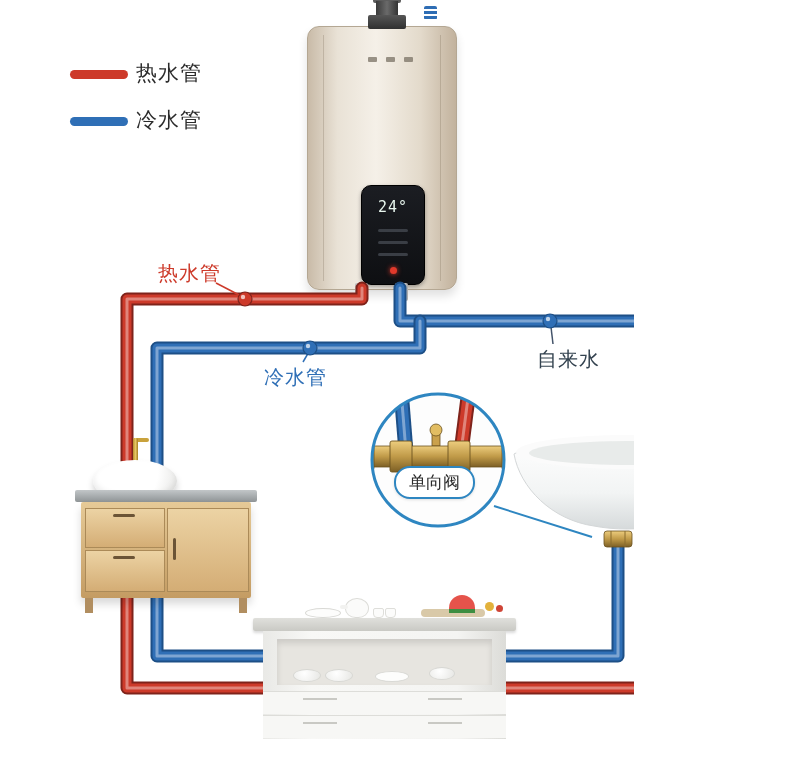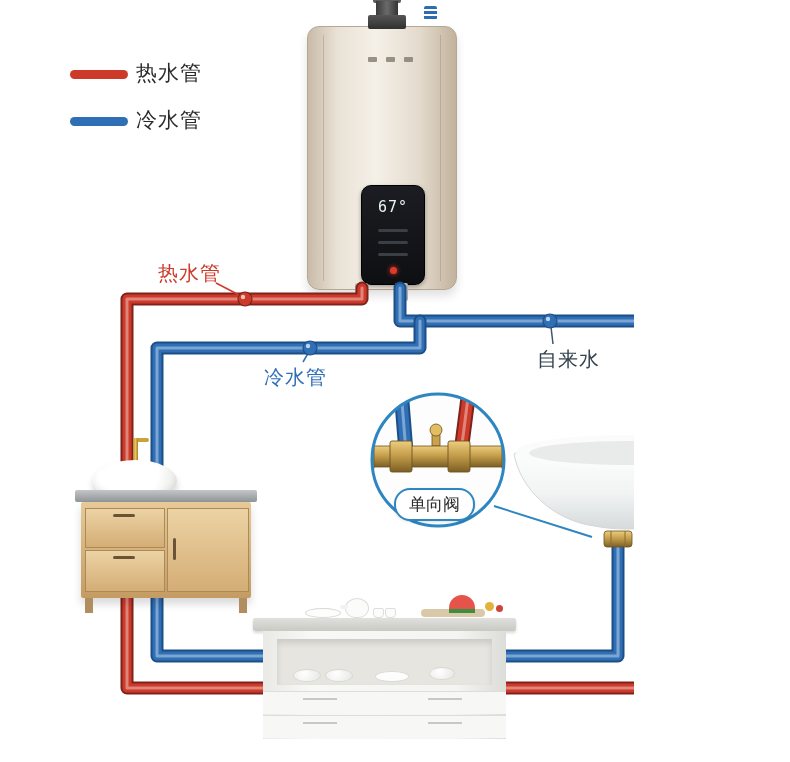--- a/index.html
+++ b/index.html
@@ -73,21 +73,21 @@
   .cup{position:absolute;background:#fcfcfb;border:1px solid #dedeDA;border-radius:2px 2px 4px 4px;}
   .board{position:absolute;background:#d9c9a8;border-radius:4px;}
   .melon{position:absolute;width:26px;height:14px;background:#e5534b;border-bottom:4px solid #3e8e41;border-radius:13px 13px 0 0;}
   .fruit{position:absolute;border-radius:50%;}
 
   
   .pipe-label{position:absolute;z-index:5;font-size:20px;letter-spacing:1px;}
   .pipe-label.hot{color:var(--hot);}
   .pipe-label.cold{color:var(--cold);}
   .pipe-label.ink{color:var(--ink);}
-  .valve-pill{position:absolute;z-index:5;left:394px;top:488px;background:#fff;border:2px solid #2e86c1;
+  .valve-pill{position:absolute;z-index:5;left:394px;top:466px;background:#fff;border:2px solid #2e86c1;
     border-radius:16px;padding:3px 13px;font-size:17px;color:#2b2b2b;box-shadow:0 1px 3px rgba(0,0,0,.12);}
 </style>
 </head>
 <body>
 
 <div class="stage">
 
   <div class="legend-bar hot abs" style="left:70px;top:70px;"></div>
   <div class="legend-label" style="left:136px;top:59px;">热水管</div>
   <div class="legend-bar cold abs" style="left:70px;top:117px;"></div>
@@ -98,21 +98,21 @@
   <div class="heater">
     <div class="vent-ring"></div>
     <div class="vent-pipe"></div>
     <div class="vent-base"></div>
     <div class="seam" style="left:15px;"></div>
     <div class="seam" style="right:15px;"></div>
     <div class="marking" style="left:60px;top:30px;"></div>
     <div class="marking" style="left:78px;top:30px;"></div>
     <div class="marking" style="left:96px;top:30px;"></div>
     <div class="panel">
-      <div class="display">67°</div>
+      <div class="display">24°</div>
       <div class="trow first"></div>
       <div class="trow"></div>
       <div class="trow"></div>
       <div class="power-dot"></div>
     </div>
     <div class="stub" style="left:47px;"></div>
     <div class="stub" style="left:87px;"></div>
   </div>
 
   <svg class="pipes" width="790" height="762" viewBox="0 0 790 762">

